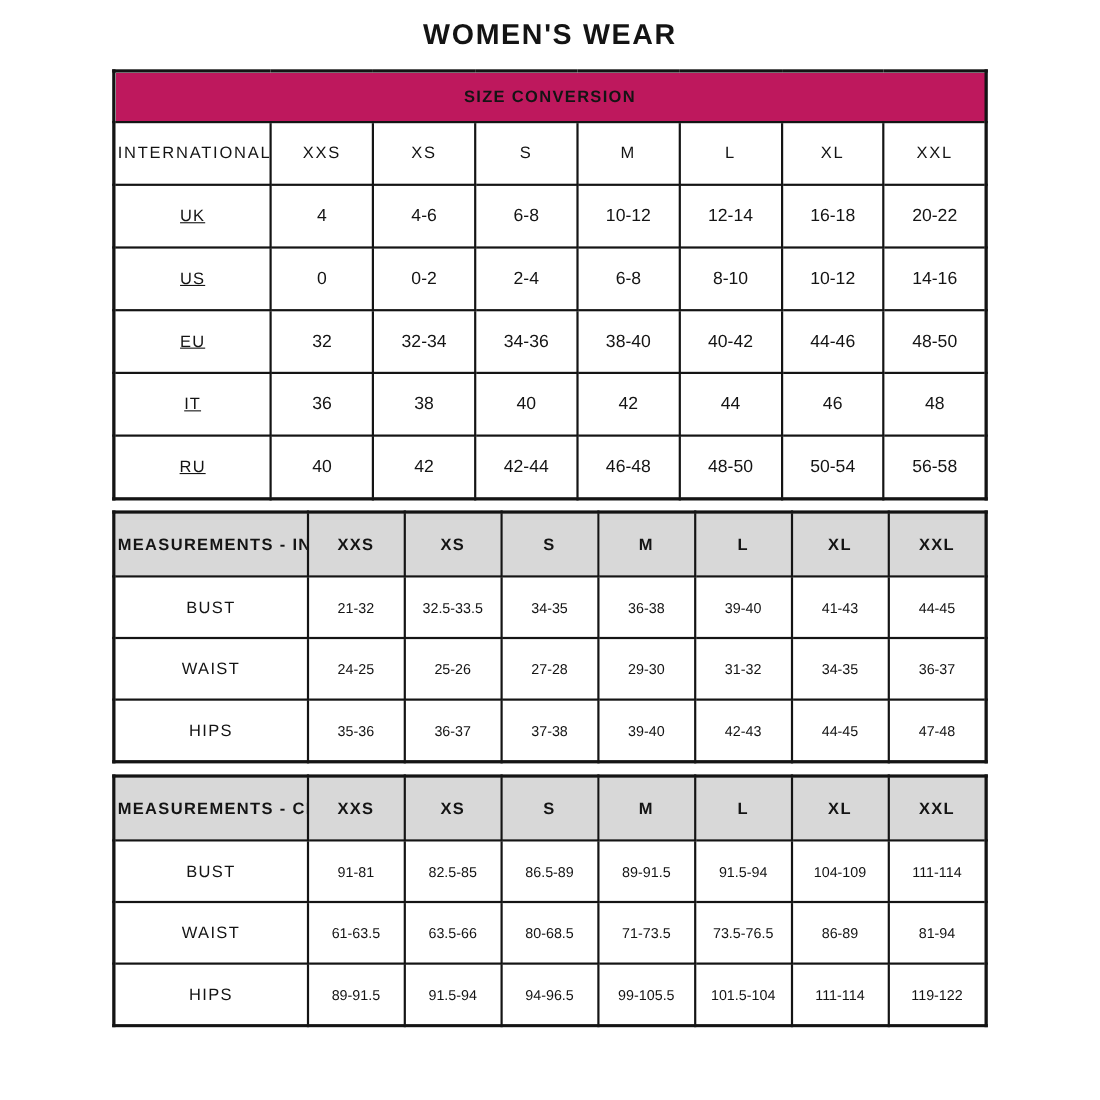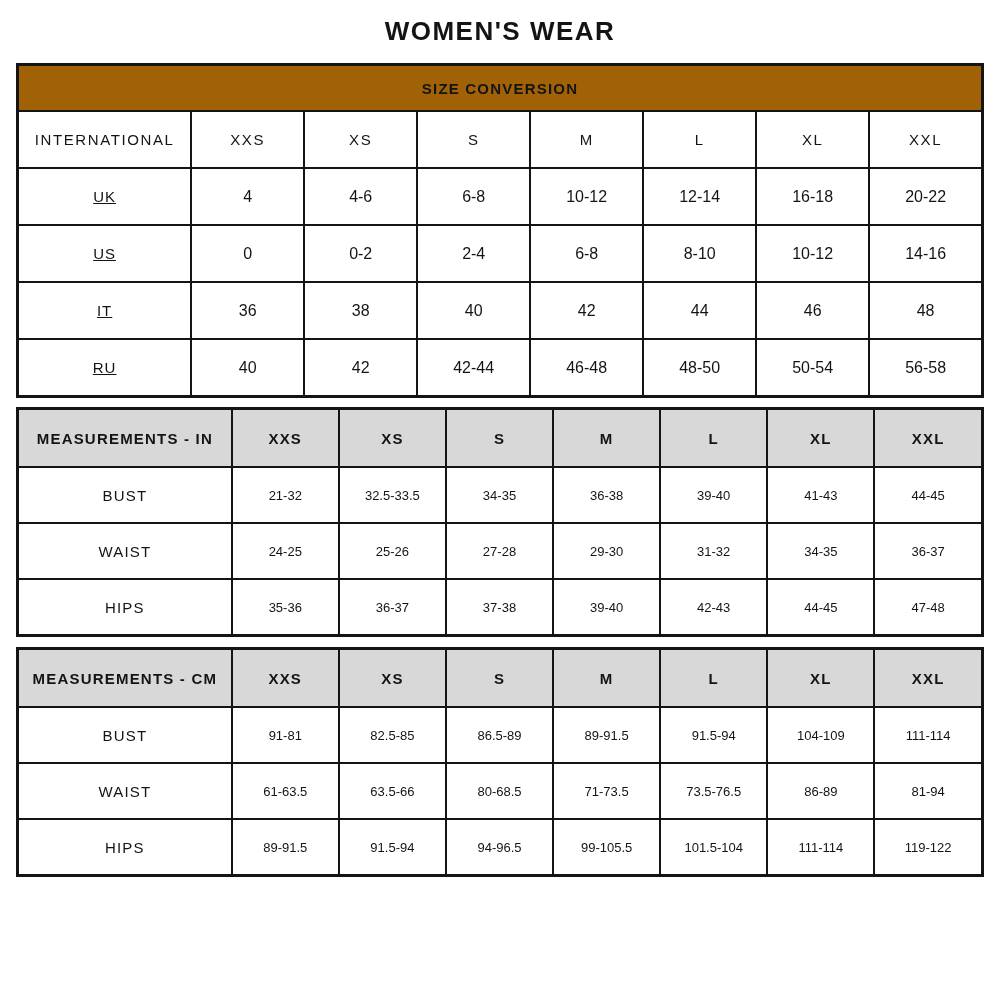--- a/index.html
+++ b/index.html
@@ -3,21 +3,21 @@
 <meta charset="utf-8">
 <style>
   html, body {
     margin: 0;
     padding: 0;
     background: #ffffff;
     font-family: "Liberation Sans", sans-serif;
     color: #141414;
   }
   .page {
-    width: 968px;
+    width: 796px;
     margin: 0 auto;
     padding-top: 10px;
   }
   .page-title {
     text-align: center;
     font-size: 26px;
     font-weight: bold;
     letter-spacing: 1.5px;
     margin: 6px 0 16px 0;
     color: #141414;
@@ -34,21 +34,21 @@
     vertical-align: middle;
     padding: 0 2px;
     overflow: hidden;
     white-space: nowrap;
   }
   
   .t1 { margin-bottom: 9px; }
   .t1 td { height: 55px; font-size: 16px; }
   .t1 .banner {
     height: 44px;
-    background: #a16207;
+    background: #be185d;
     font-weight: bold;
     font-size: 15px;
     letter-spacing: 1.2px;
   }
   .t1 .hdr td {
     font-size: 15px;
     letter-spacing: 1.6px;
     margin-top: 40px;
   }
   .t1 .lbl {
@@ -115,20 +115,30 @@
     </tr>
     <tr>
       <td class="lbl">US</td>
       <td>0</td>
       <td>0-2</td>
       <td>2-4</td>
       <td>6-8</td>
       <td>8-10</td>
       <td>10-12</td>
       <td>14-16</td>
+    </tr>
+    <tr>
+      <td class="lbl">EU</td>
+      <td>32</td>
+      <td>32-34</td>
+      <td>34-36</td>
+      <td>38-40</td>
+      <td>40-42</td>
+      <td>44-46</td>
+      <td>48-50</td>
     </tr>
     <tr>
       <td class="lbl">IT</td>
       <td>36</td>
       <td>38</td>
       <td>40</td>
       <td>42</td>
       <td>44</td>
       <td>46</td>
       <td>48</td>

